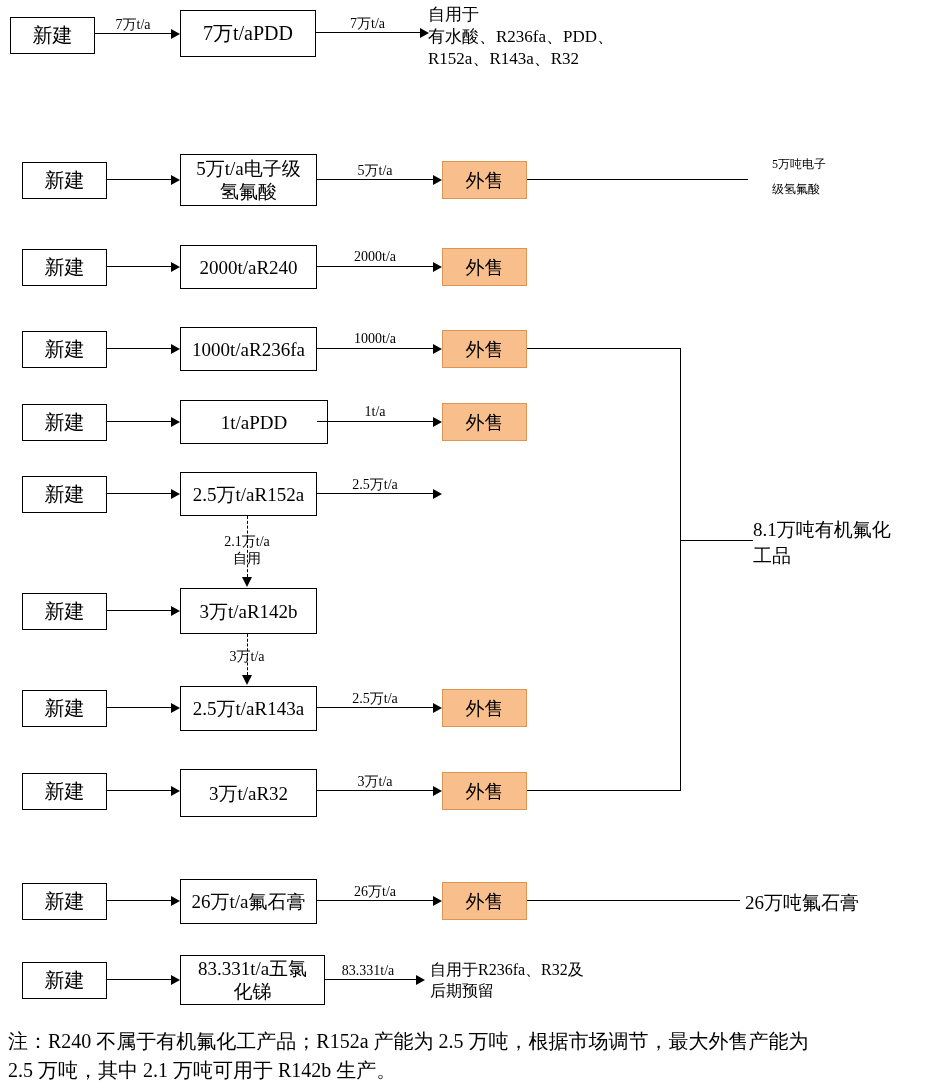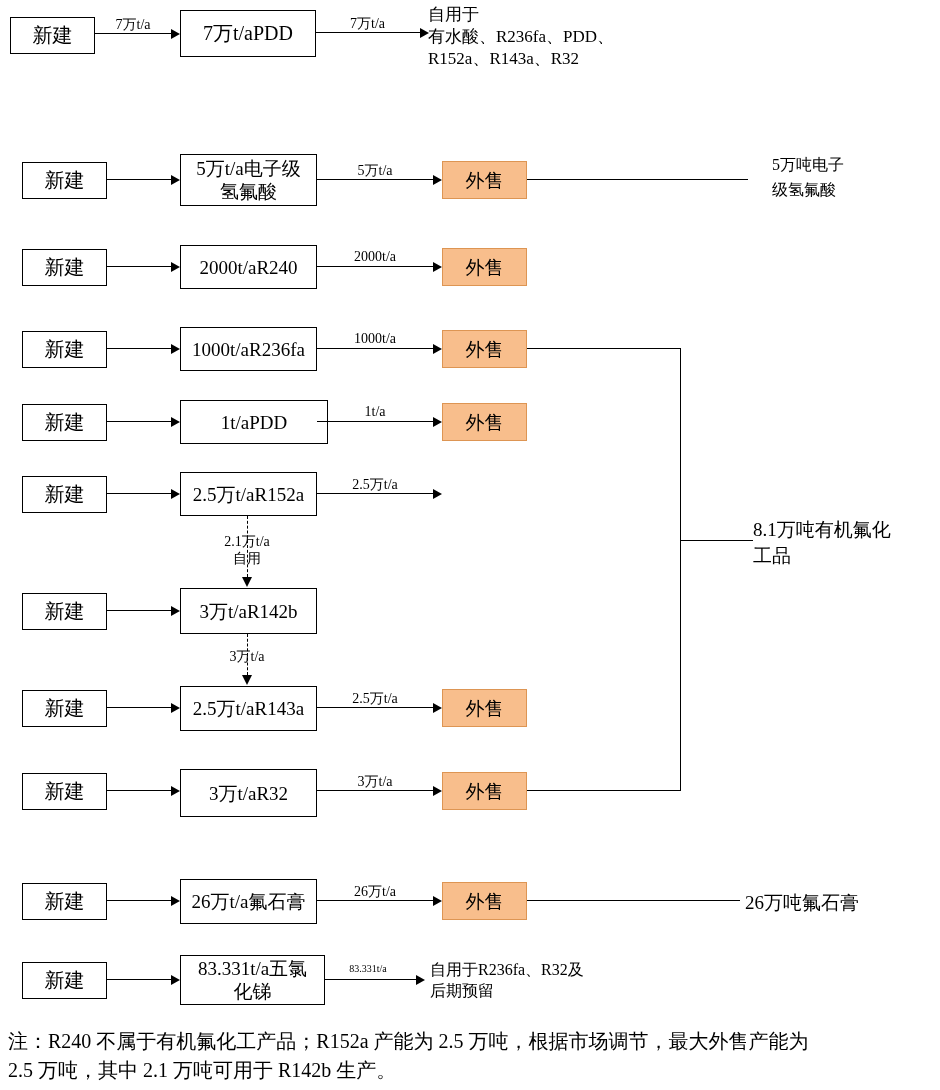--- a/index.html
+++ b/index.html
@@ -53,21 +53,21 @@
   <div class="ah-r" style="left:171px;top:175px"></div>
   <div class="box" style="left:180px;top:154px;width:137px;height:52px">
     <span>5万t/a电子级</span>
     <span>氢氟酸</span>
   </div>
   <div class="hline" style="left:317px;top:179px;width:116px"></div>
   <div class="lbl" style="left:335px;top:162px;width:80px">5万t/a</div>
   <div class="ah-r" style="left:433px;top:175px"></div>
   <div class="box sale" style="left: 442px; top: 161px; background: rgb(248, 190, 140); border-color: rgb(221, 149, 83);">外售</div>
   <div class="hline" style="left:527px;top:179px;width:221px"></div>
-  <div class="txt" style="left:772px;top:152px;width:150px;font-size:16px;line-height:25px">
+  <div class="txt" style="left:772px;top:152px;width:150px;font-size:12px;line-height:25px">
     <span>5万吨电子</span>
     <span>级氢氟酸</span>
   </div>
 
   <div class="box src" style="left:22px;top:249px">新建</div>
   <div class="hline" style="left:107px;top:266px;width:64px"></div>
   <div class="ah-r" style="left:171px;top:262px"></div>
   <div class="box" style="left:180px;top:245px;width:137px;height:44px">2000t/aR240</div>
   <div class="hline" style="left:317px;top:266px;width:116px"></div>
   <div class="lbl" style="left:335px;top:249px;width:80px">2000t/a</div>
@@ -153,21 +153,21 @@
   </div>
 
   <div class="box src" style="left:22px;top:962px">新建</div>
   <div class="hline" style="left:107px;top:979px;width:64px"></div>
   <div class="ah-r" style="left:171px;top:975px"></div>
   <div class="box" style="left:180px;top:955px;width:145px;height:50px;line-height:23px">
     <span>83.331t/a五氯</span>
     <span>化锑</span>
   </div>
   <div class="hline" style="left:325px;top:979px;width:91px"></div>
-  <div class="lbl" style="left:322px;top:963px;width:92px;font-size:10px">83.331t/a</div>
+  <div class="lbl" style="left:322px;top:963px;width:92px;font-size:14px">83.331t/a</div>
   <div class="ah-r" style="left:416px;top:975px"></div>
   <div class="txt" style="left:430px;top:959px;width:178px;font-size:16px;line-height:21px">
     <span>自用于R236fa、R32及</span>
     <span>后期预留</span>
   </div>
 
   <div class="note" style="left:8px;top:1027px;width:926px">
     <span>注：R240 不属于有机氟化工产品；R152a 产能为 2.5 万吨，根据市场调节，最大外售产能为</span>
     <span>2.5 万吨，其中 2.1 万吨可用于 R142b 生产。</span>
   </div>

